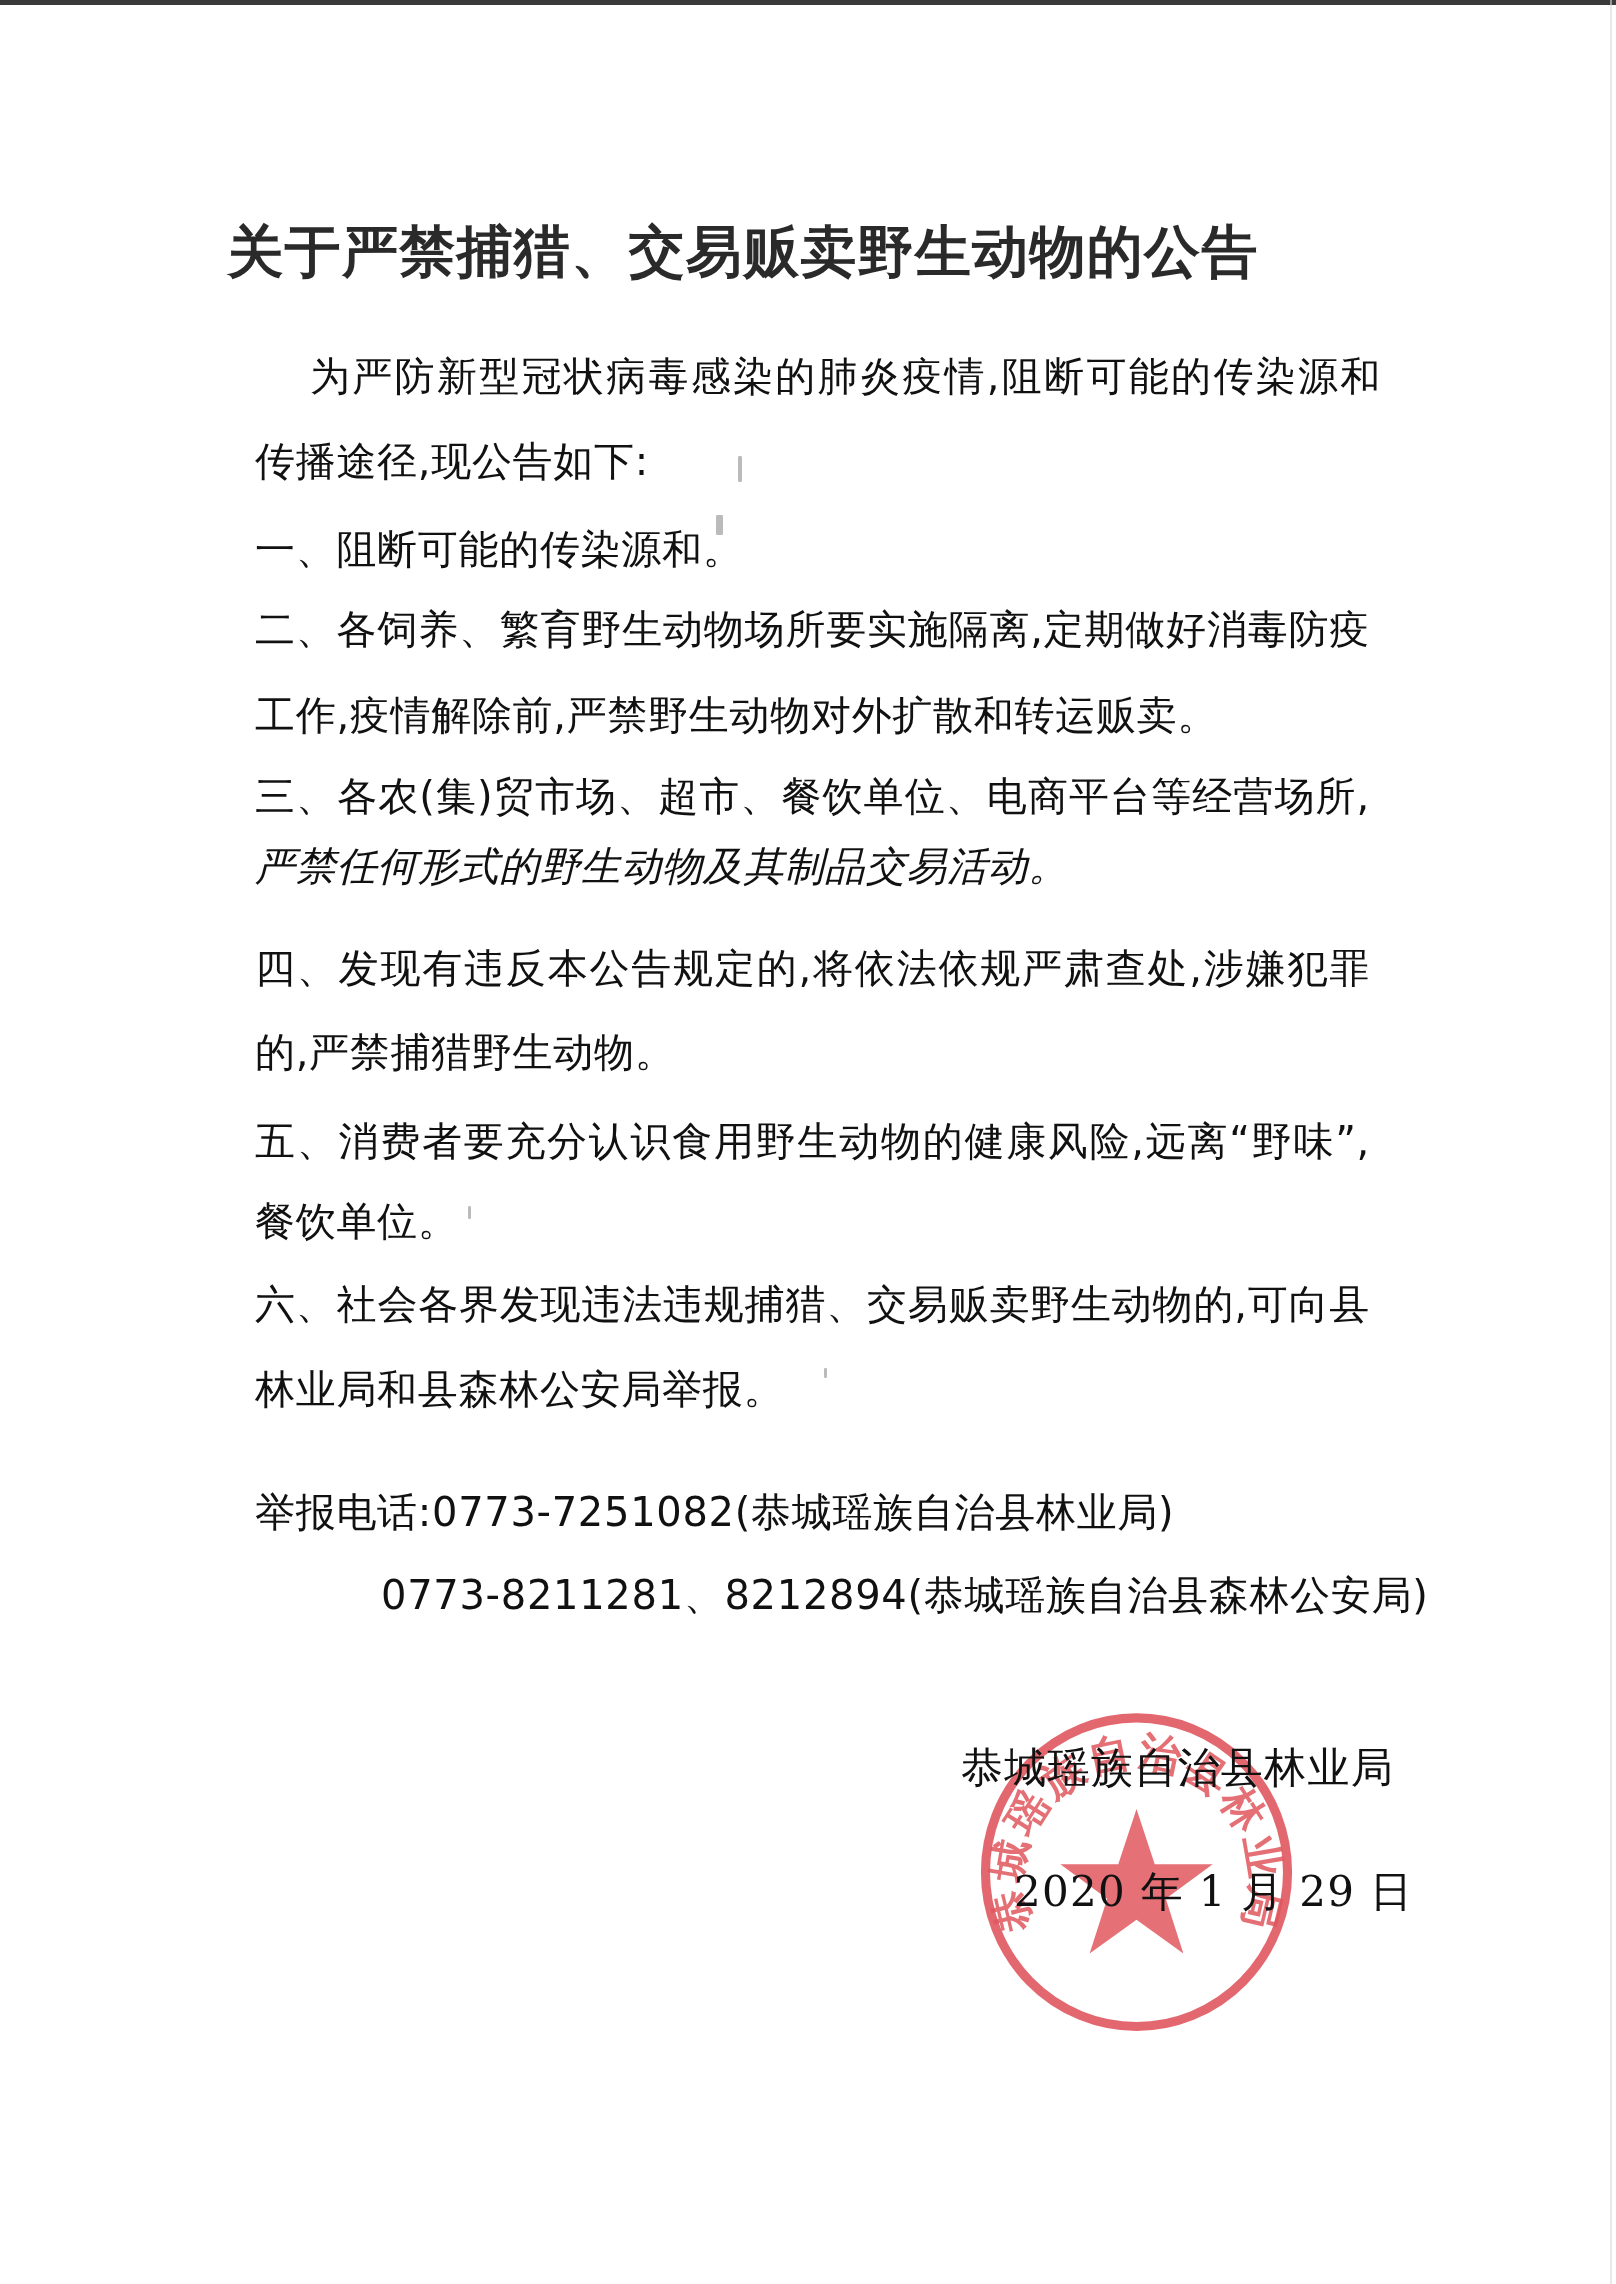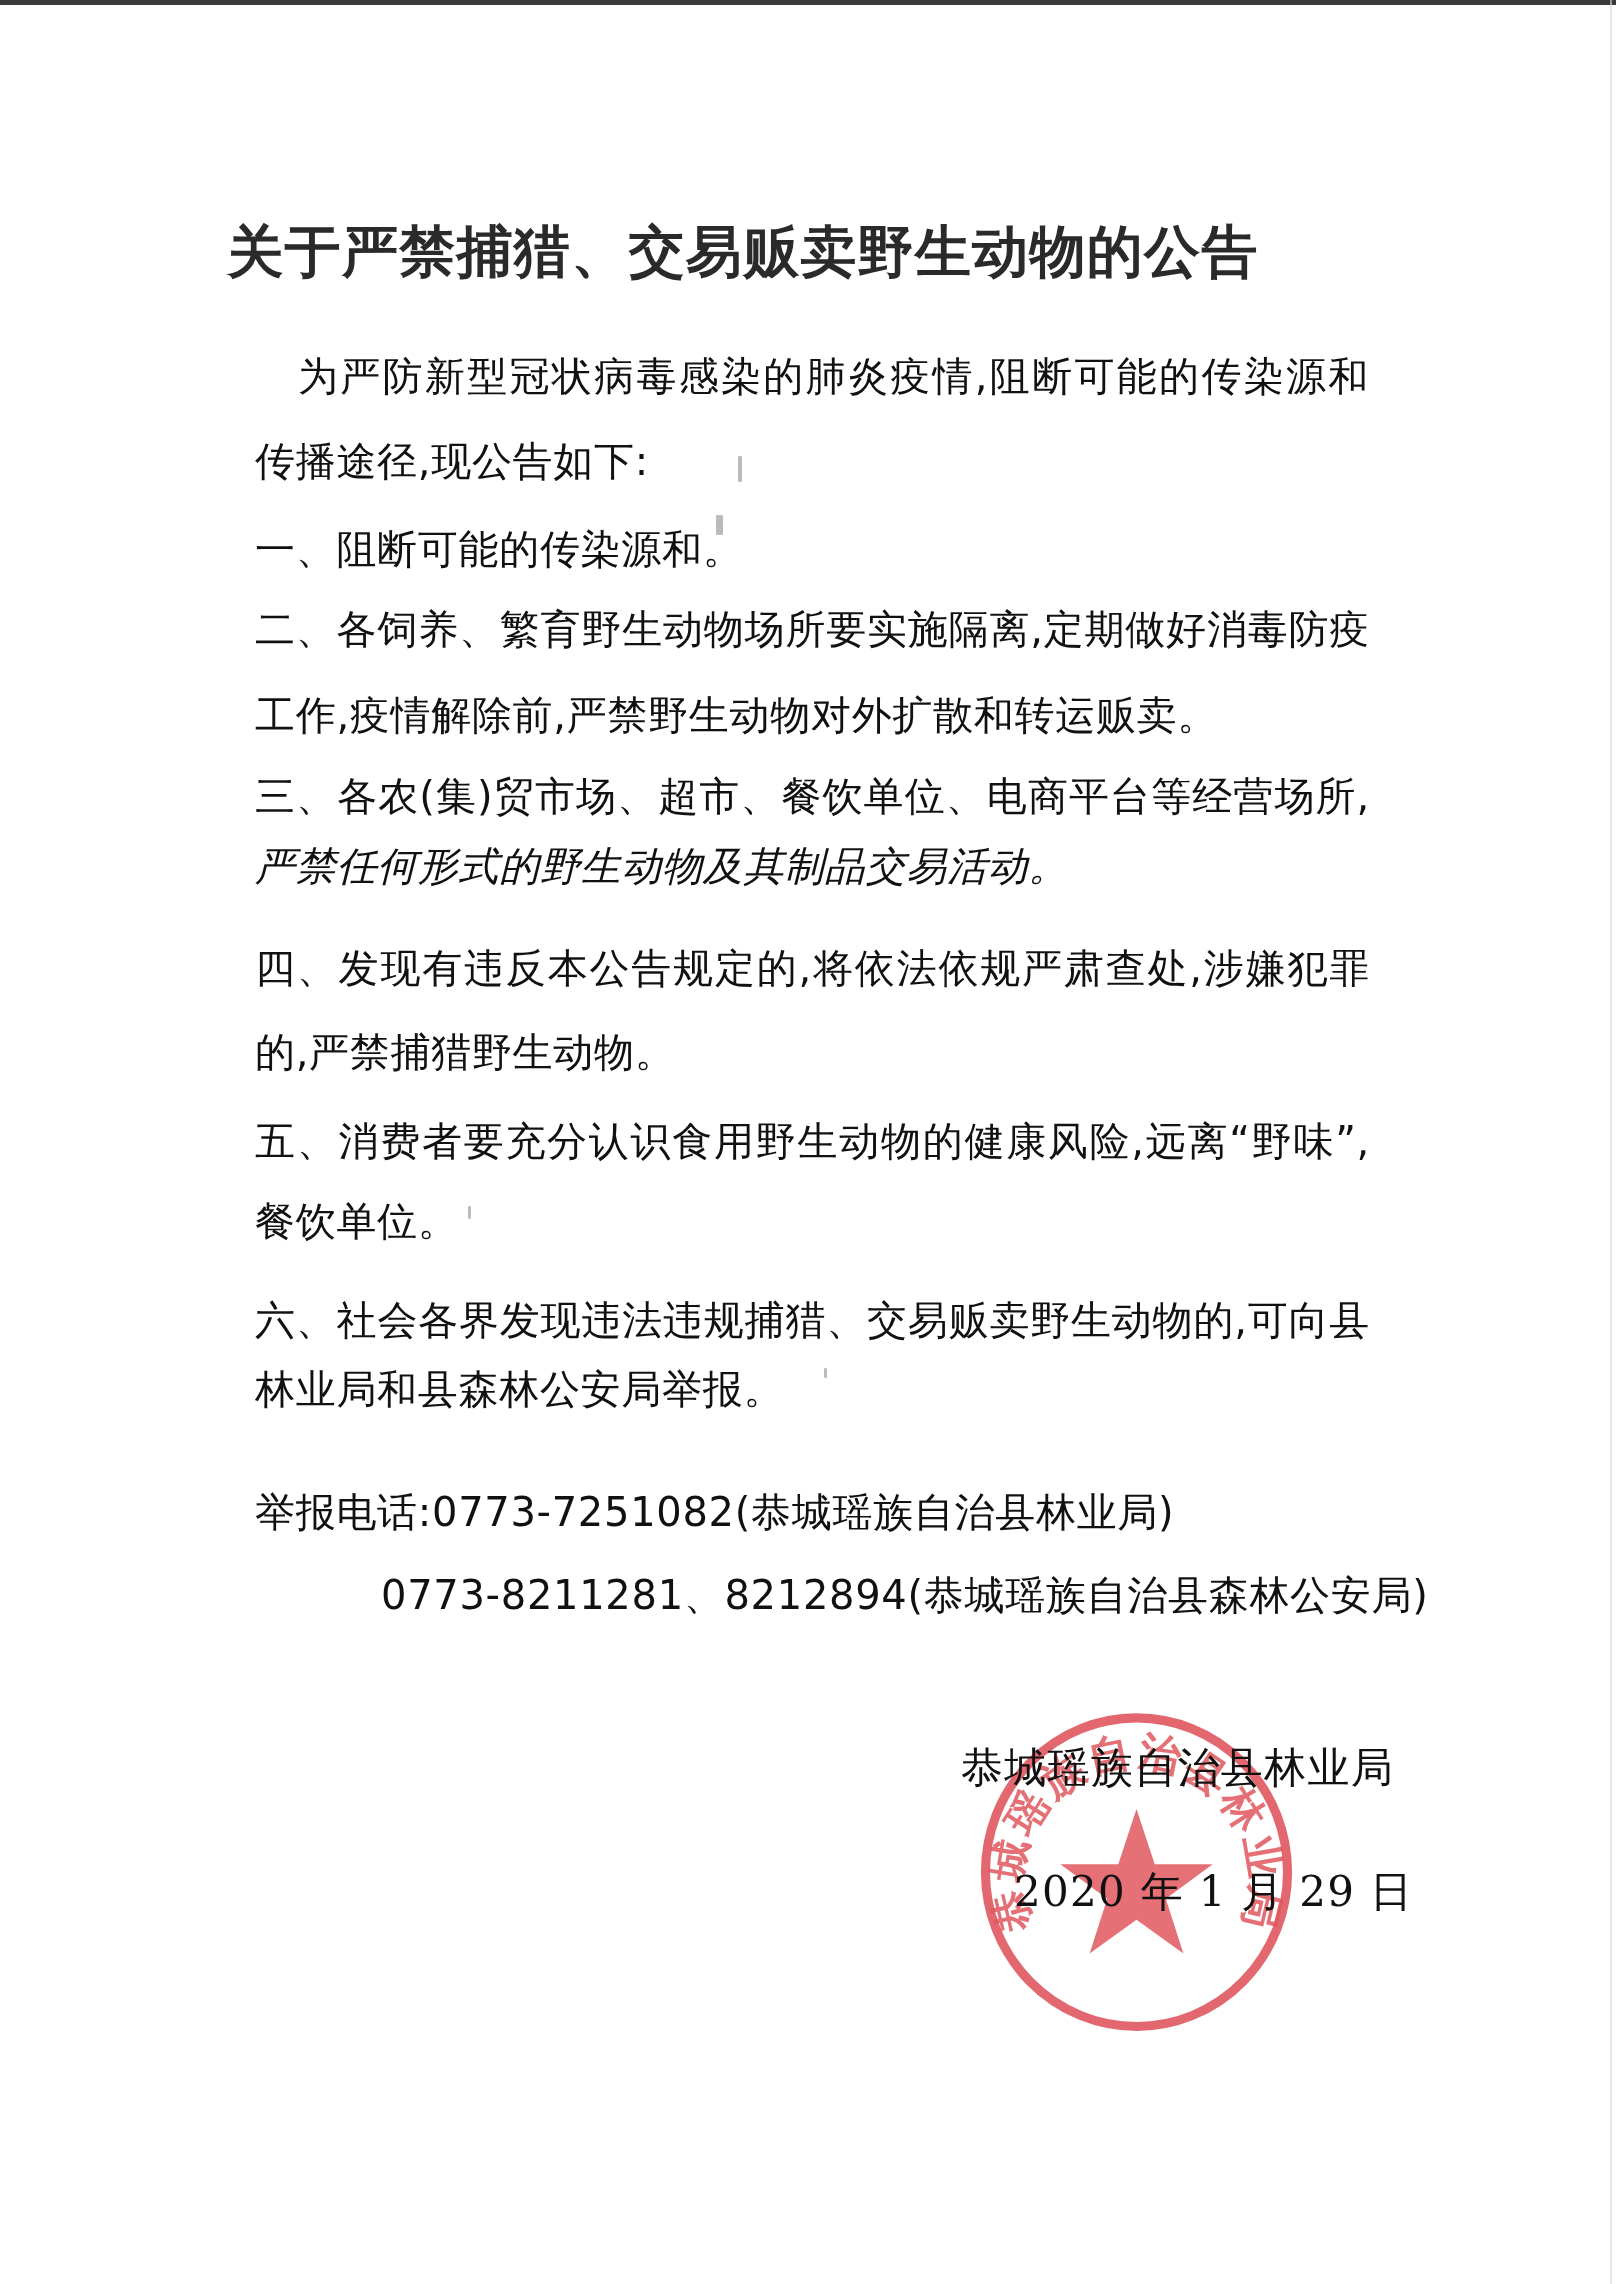--- a/index.html
+++ b/index.html
@@ -5,21 +5,21 @@
   html, body { margin:0; padding:0; background:#ffffff; }
   body { width:1616px; height:2284px; position:relative; overflow:hidden;
          font-family:"DejaVu Sans","Liberation Sans",sans-serif; color:#1a1a1a; }
   .scan-top { position:absolute; left:0; top:0; width:1616px; height:5.2px; background:#3a3a3a; }
   .scan-right { position:absolute; right:3.9px; top:0; width:2.6px; height:2284px; background:#d9d9d9; opacity:.6; }
   .title { position:absolute; left:0; top:215px; width:1486px; text-align:center;
            font-size:56px; font-weight:bold; letter-spacing:1.3px; color:#2a2a2a; }
   .line { position:absolute; left:255px; width:1115px; font-size:40px; line-height:52px;
           white-space:nowrap; color:#111; letter-spacing:0.7px; }
   .justify { text-align:justify; text-align-last:justify; }
-  .indent { left:298px; width:1071px; }
+  .indent { left:310px; width:1071px; }
   .phone2 { left:381px; width:989px; }
   .sign { position:absolute; font-family:"DejaVu Serif","Liberation Serif",serif; font-size:42px;
           color:#111; white-space:nowrap; z-index:3; letter-spacing:1.3px; }
   .seal { position:absolute; left:977px; top:1711px; width:319px; height:323px; z-index:2; }
   .seal svg { width:100%; height:100%; }
   .speck { position:absolute; background:#777; border-radius:1.3px; opacity:.5; }
 </style>
 </head>
 <body>
 
@@ -38,21 +38,21 @@
 
 <div class="line justify" style="top:770px;">三、各农(集)贸市场、超市、餐饮单位、电商平台等经营场所,</div>
 <div class="line" style="top:840px;font-style:italic;">严禁任何形式的野生动物及其制品交易活动。</div>
 
 <div class="line justify" style="top:942px;">四、发现有违反本公告规定的,将依法依规严肃查处,涉嫌犯罪</div>
 <div class="line" style="top:1026px;">的,严禁捕猎野生动物。</div>
 
 <div class="line justify" style="top:1115px;">五、消费者要充分认识食用野生动物的健康风险,远离“野味”,</div>
 <div class="line" style="top:1195px;">餐饮单位。</div>
 
-<div class="line justify" style="top:1278px;margin-top:16px;">六、社会各界发现违法违规捕猎、交易贩卖野生动物的,可向县</div>
+<div class="line justify" style="top:1278px;">六、社会各界发现违法违规捕猎、交易贩卖野生动物的,可向县</div>
 <div class="line" style="top:1363px;">林业局和县森林公安局举报。</div>
 
 <div class="line" style="top:1486px;">举报电话:0773-7251082(恭城瑶族自治县林业局)</div>
 <div class="line phone2" style="top:1569px;">0773-8211281、8212894(恭城瑶族自治县森林公安局)</div>
 
 <div class="seal">
   <svg viewBox="0 0 490 495" xmlns="http://www.w3.org/2000/svg">
     <defs>
       <path id="sealArc" d="M 85 330 A 175 175 0 1 1 405 330" fill="none"></path>
     </defs>

